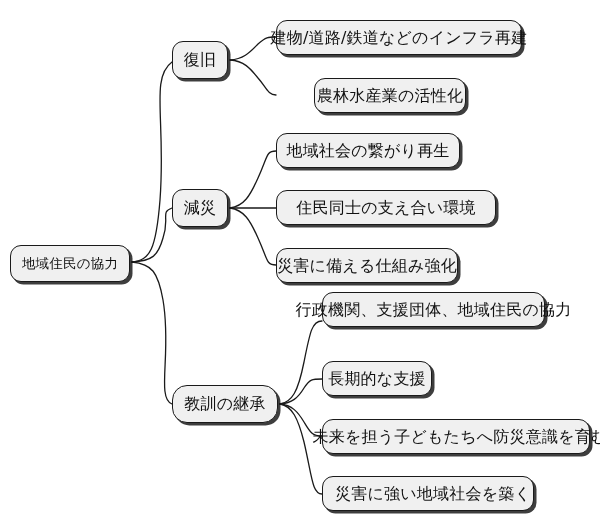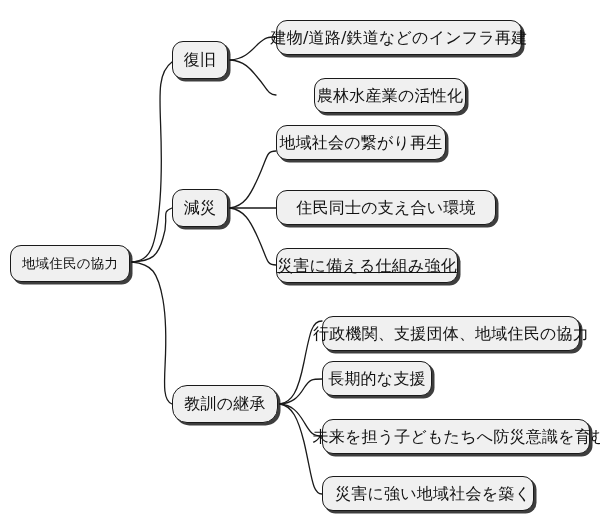--- a/index.html
+++ b/index.html
@@ -77,33 +77,33 @@
       </div>
       <div class="node node-leaf" style="left: 276px; top: 20px; width: 246px; height: 35px;">
         <span class="node-label">建物/道路/鉄道などのインフラ再建</span>
       </div>
       <div class="node node-leaf" style="left: 276px; top: 78px; width: 152px; height: 35px; margin-left: 38px;">
         <span class="node-label">農林水産業の活性化</span>
       </div>
       <div class="node node-branch" style="left: 172px; top: 189px; width: 56px; height: 38px;">
         <span class="node-label">減災</span>
       </div>
-      <div class="node node-leaf" style="left: 276px; top: 125px; width: 170px; height: 35px;">
+      <div class="node node-leaf" style="left: 276px; top: 133px; width: 184px; height: 35px;">
         <span class="node-label">地域社会の繋がり再生</span>
       </div>
       <div class="node node-leaf" style="left: 276px; top: 190px; width: 220px; height: 35px;">
         <span class="node-label">住民同士の支え合い環境</span>
       </div>
-      <div class="node node-leaf" style="left: 276px; top: 248px; width: 182px; height: 35px; text-decoration: underline;">
+      <div class="node node-leaf" style="left: 276px; top: 248px; width: 182px; height: 35px;">
         <span class="node-label">災害に備える仕組み強化</span>
       </div>
       <div class="node node-branch" style="left: 172px; top: 385px; width: 106px; height: 38px; border-radius: 15px;">
         <span class="node-label">教訓の継承</span>
       </div>
-      <div class="node node-leaf" style="left: 322px; top: 316px; width: 258px; height: 35px;">
+      <div class="node node-leaf" style="left: 322px; top: 292px; width: 223px; height: 35px;">
         <span class="node-label">行政機関、支援団体、地域住民の協力</span>
       </div>
       <div class="node node-leaf" style="left: 322px; top: 361px; width: 110px; height: 35px;">
         <span class="node-label">長期的な支援</span>
       </div>
       <div class="node node-leaf" style="left: 322px; top: 419px; width: 268px; height: 35px; padding-left: 8px;">
         <span class="node-label">未来を担う子どもたちへ防災意識を育む</span>
       </div>
       <div class="node node-leaf" style="left: 322px; top: 476px; width: 212px; height: 35px; justify-content: flex-end;">
         <span class="node-label">災害に強い地域社会を築く</span>

